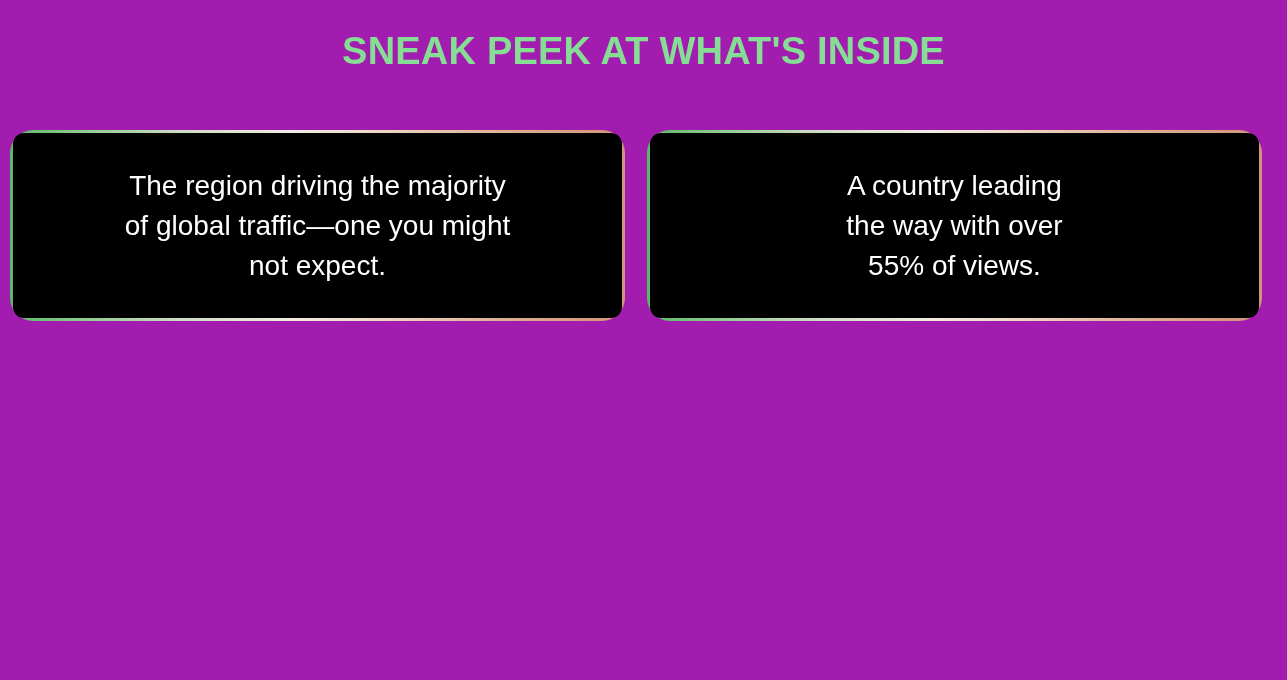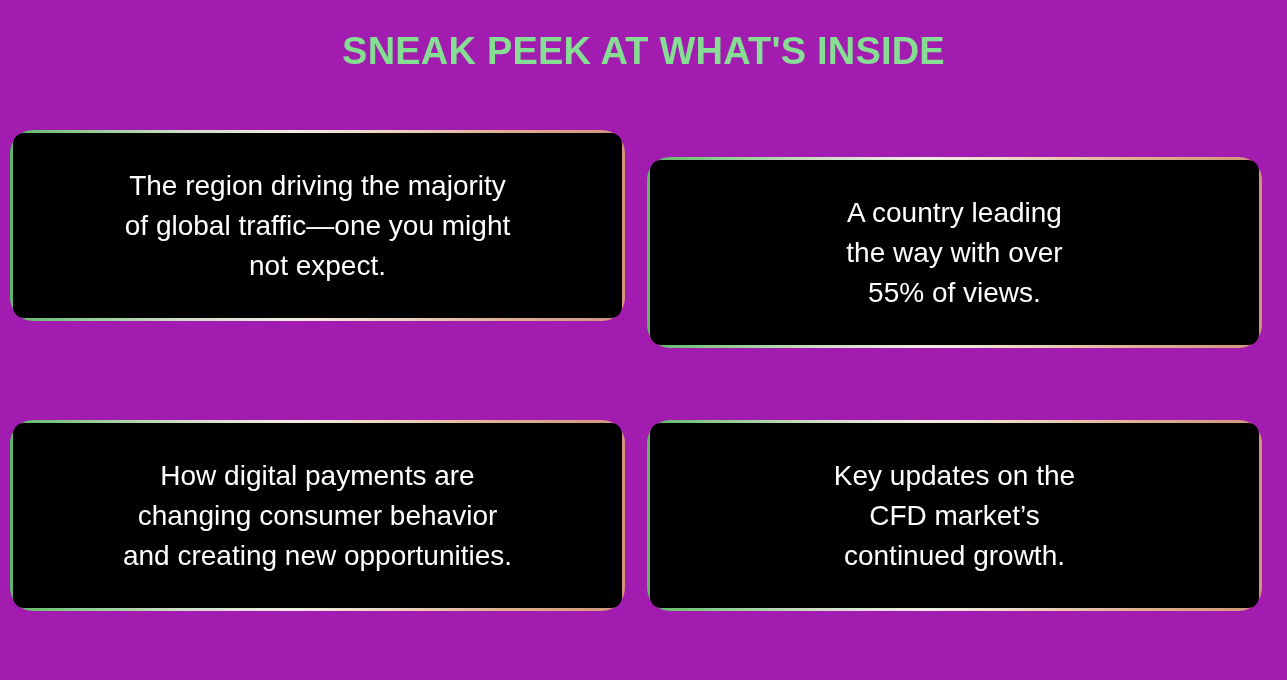--- a/index.html
+++ b/index.html
@@ -85,21 +85,21 @@
     font-size: 28px;
     line-height: 40px;
     color: #ffffff;
     text-align: center;
     font-weight: 400;
     white-space: pre-line;
   }
 
   
   #card-0 { left: 0px;   top: 0px;   }
-  #card-1 { left: 637px; top: 0px; margin-top: 27px;   }
+  #card-1 { left: 637px; top: 0px;   }
   #card-2 { left: 0px;   top: 290px; }
   #card-3 { left: 637px; top: 290px; }
 </style>
 </head>
 <body>
 
 <div id="slide">
 
   <h1 id="heading">SNEAK PEEK AT WHAT'S INSIDE</h1>
 
@@ -114,30 +114,16 @@
     </div>
 
     <div class="card" id="card-1">
       <div class="card-inner">
         <div class="card-text">A country leading
 the way with over
 55% of views.</div>
       </div>
     </div>
 
-    <div class="card" id="card-2">
-      <div class="card-inner">
-        <div class="card-text">How digital payments are
-changing consumer behavior
-and creating new opportunities.</div>
-      </div>
-    </div>
 
-    <div class="card" id="card-3">
-      <div class="card-inner">
-        <div class="card-text">Key updates on the
-CFD market’s
-continued growth.</div>
-      </div>
-    </div>
 
   </div>
 </div>
 
 </body></html>

